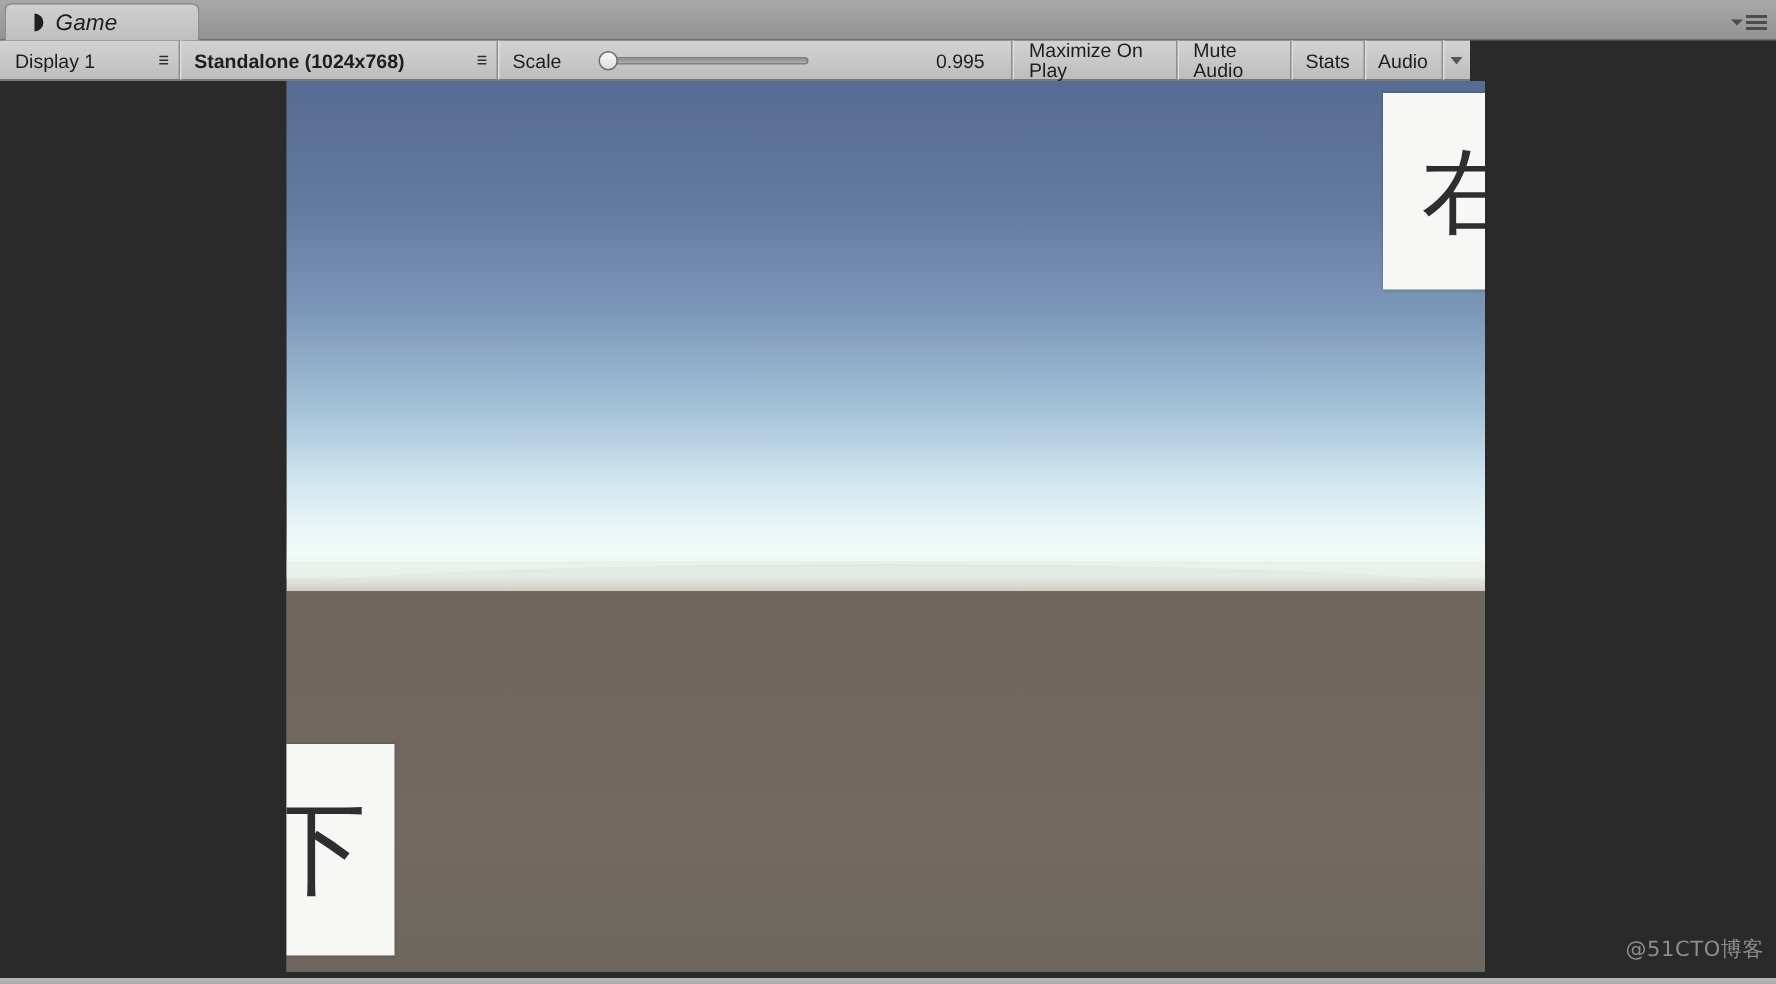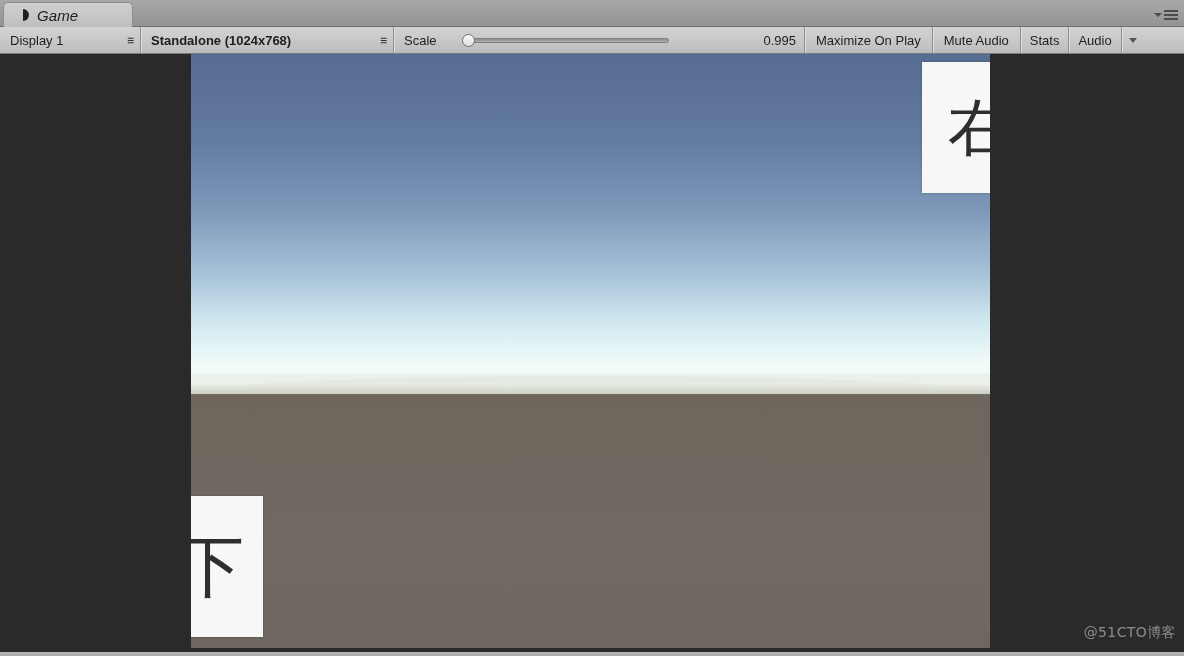--- a/index.html
+++ b/index.html
@@ -89,21 +89,21 @@
     display: block;
     width: 14px;
     height: 2px;
     background: #4c4c4c;
   }
 
   
   .toolbar {
     position: absolute;
     left: 0; top: 27px;
-    width: 1184px;
+    width: 980px;
     height: 27px;
     background: linear-gradient(to bottom, #d2d2d2 0%, #c9c9c9 48%, #bcbcbc 100%);
     border-bottom: 1px solid #7a7a7a;
     display: flex;
     align-items: stretch;
     box-sizing: border-box;
     font-size: 13px;
     color: #1e1e1e;
   }
 
@@ -164,36 +164,35 @@
     left: 0;
     width: 13px;
     height: 13px;
     border-radius: 50%;
     background: linear-gradient(to bottom, #fbfbfb, #dcdcdc);
     border: 1px solid #6f6f6f;
     box-sizing: border-box;
   }
   .scale-value {
     width: 52px;
-    text-align: right;
+    text-align: center;
     line-height: 1;
     color: #1e1e1e;
     padding-left: 2px;
     margin-left: 48px;
   }
 
   .tb-button {
     display: flex;
     align-items: center;
     height: 100%;
     padding: 0 11px;
     box-sizing: border-box;
     line-height: 1;
     cursor: default;
-    text-align: right;
   }
   .tb-button.narrow { padding: 0 9px; }
   .caret-button {
     display: flex;
     align-items: center;
     justify-content: center;
     width: 22px;
     height: 100%;
     cursor: default;
   }

